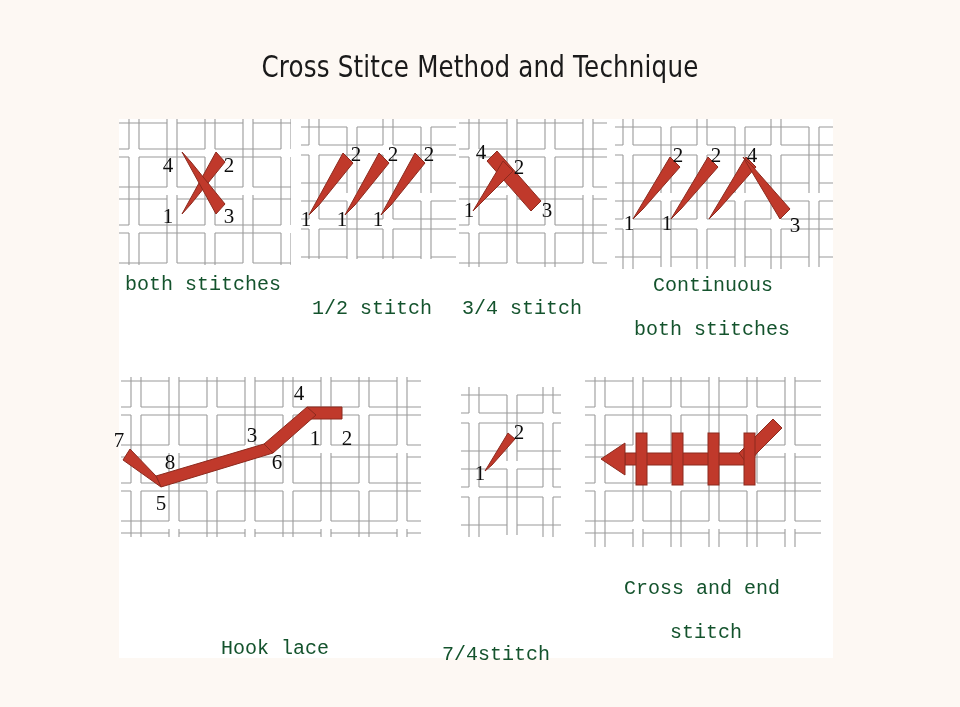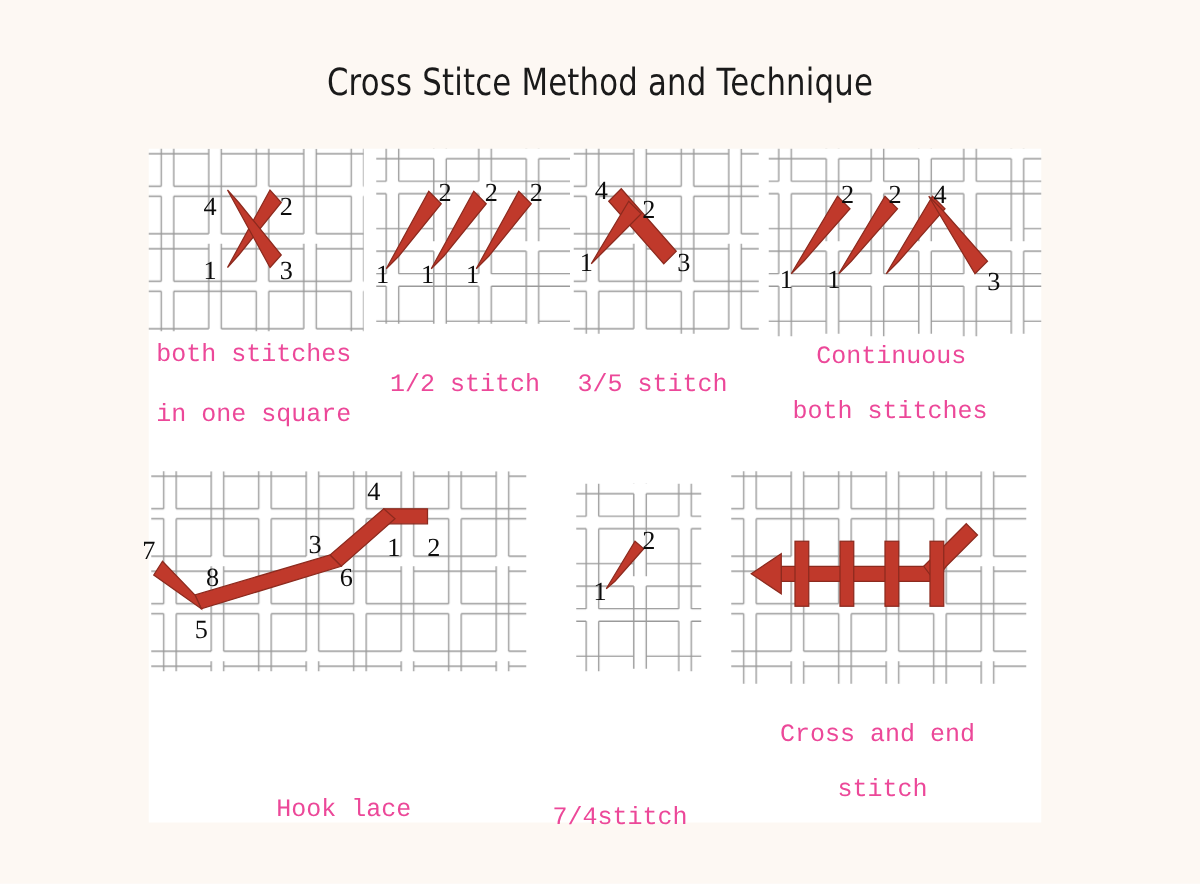--- a/index.html
+++ b/index.html
@@ -50,21 +50,21 @@
     left: 0;
     top: 0;
     width: 714px;
     height: 539px;
     overflow: visible;
   }
   .cap {
     position: absolute;
     font-family: "Liberation Mono", "DejaVu Sans Mono", monospace;
     font-size: 20px;
-    color: #ec4899;
+    color: #14532d;
     white-space: nowrap;
     letter-spacing: 0px;
   }
   .num {
     font-family: "Liberation Serif", "DejaVu Serif", serif;
     font-size: 21px;
     fill: #0d0d0d;
   }
 </style>
 </head>
@@ -227,25 +227,24 @@
           <rect x="51" y="56" width="11" height="52" fill="#c0392b"></rect>
           <rect x="87" y="56" width="11" height="52" fill="#c0392b"></rect>
           <rect x="123" y="56" width="11" height="52" fill="#c0392b"></rect>
           <rect x="159" y="56" width="11" height="52" fill="#c0392b"></rect>
         </g>
       </g>
 
     </svg>
 
     <div class="cap" style="left:6px; top:154px;">both stitches</div>
-    <div class="cap" style="left:6px; top:202px;">in one square</div>
 
     <div class="cap" style="left:193px; top:178px;font-family:Liberation Mono, monospace;">1/2 stitch</div>
 
-    <div class="cap" style="left:343px; top:178px;">3/5 stitch</div>
+    <div class="cap" style="left:343px; top:178px;">3/4 stitch</div>
 
     <div class="cap" style="left:534px; top:155px;text-align:center;">Continuous</div>
     <div class="cap" style="left:515px; top:199px;">both stitches</div>
 
     <div class="cap" style="left:102px; top:518px;">Hook lace</div>
 
     <div class="cap" style="left:323px; top:524px;">7/4stitch</div>
 
     <div class="cap" style="left:505px; top:458px;">Cross and end</div>
     <div class="cap" style="left:551px; top:502px;text-align:center;">stitch</div>

